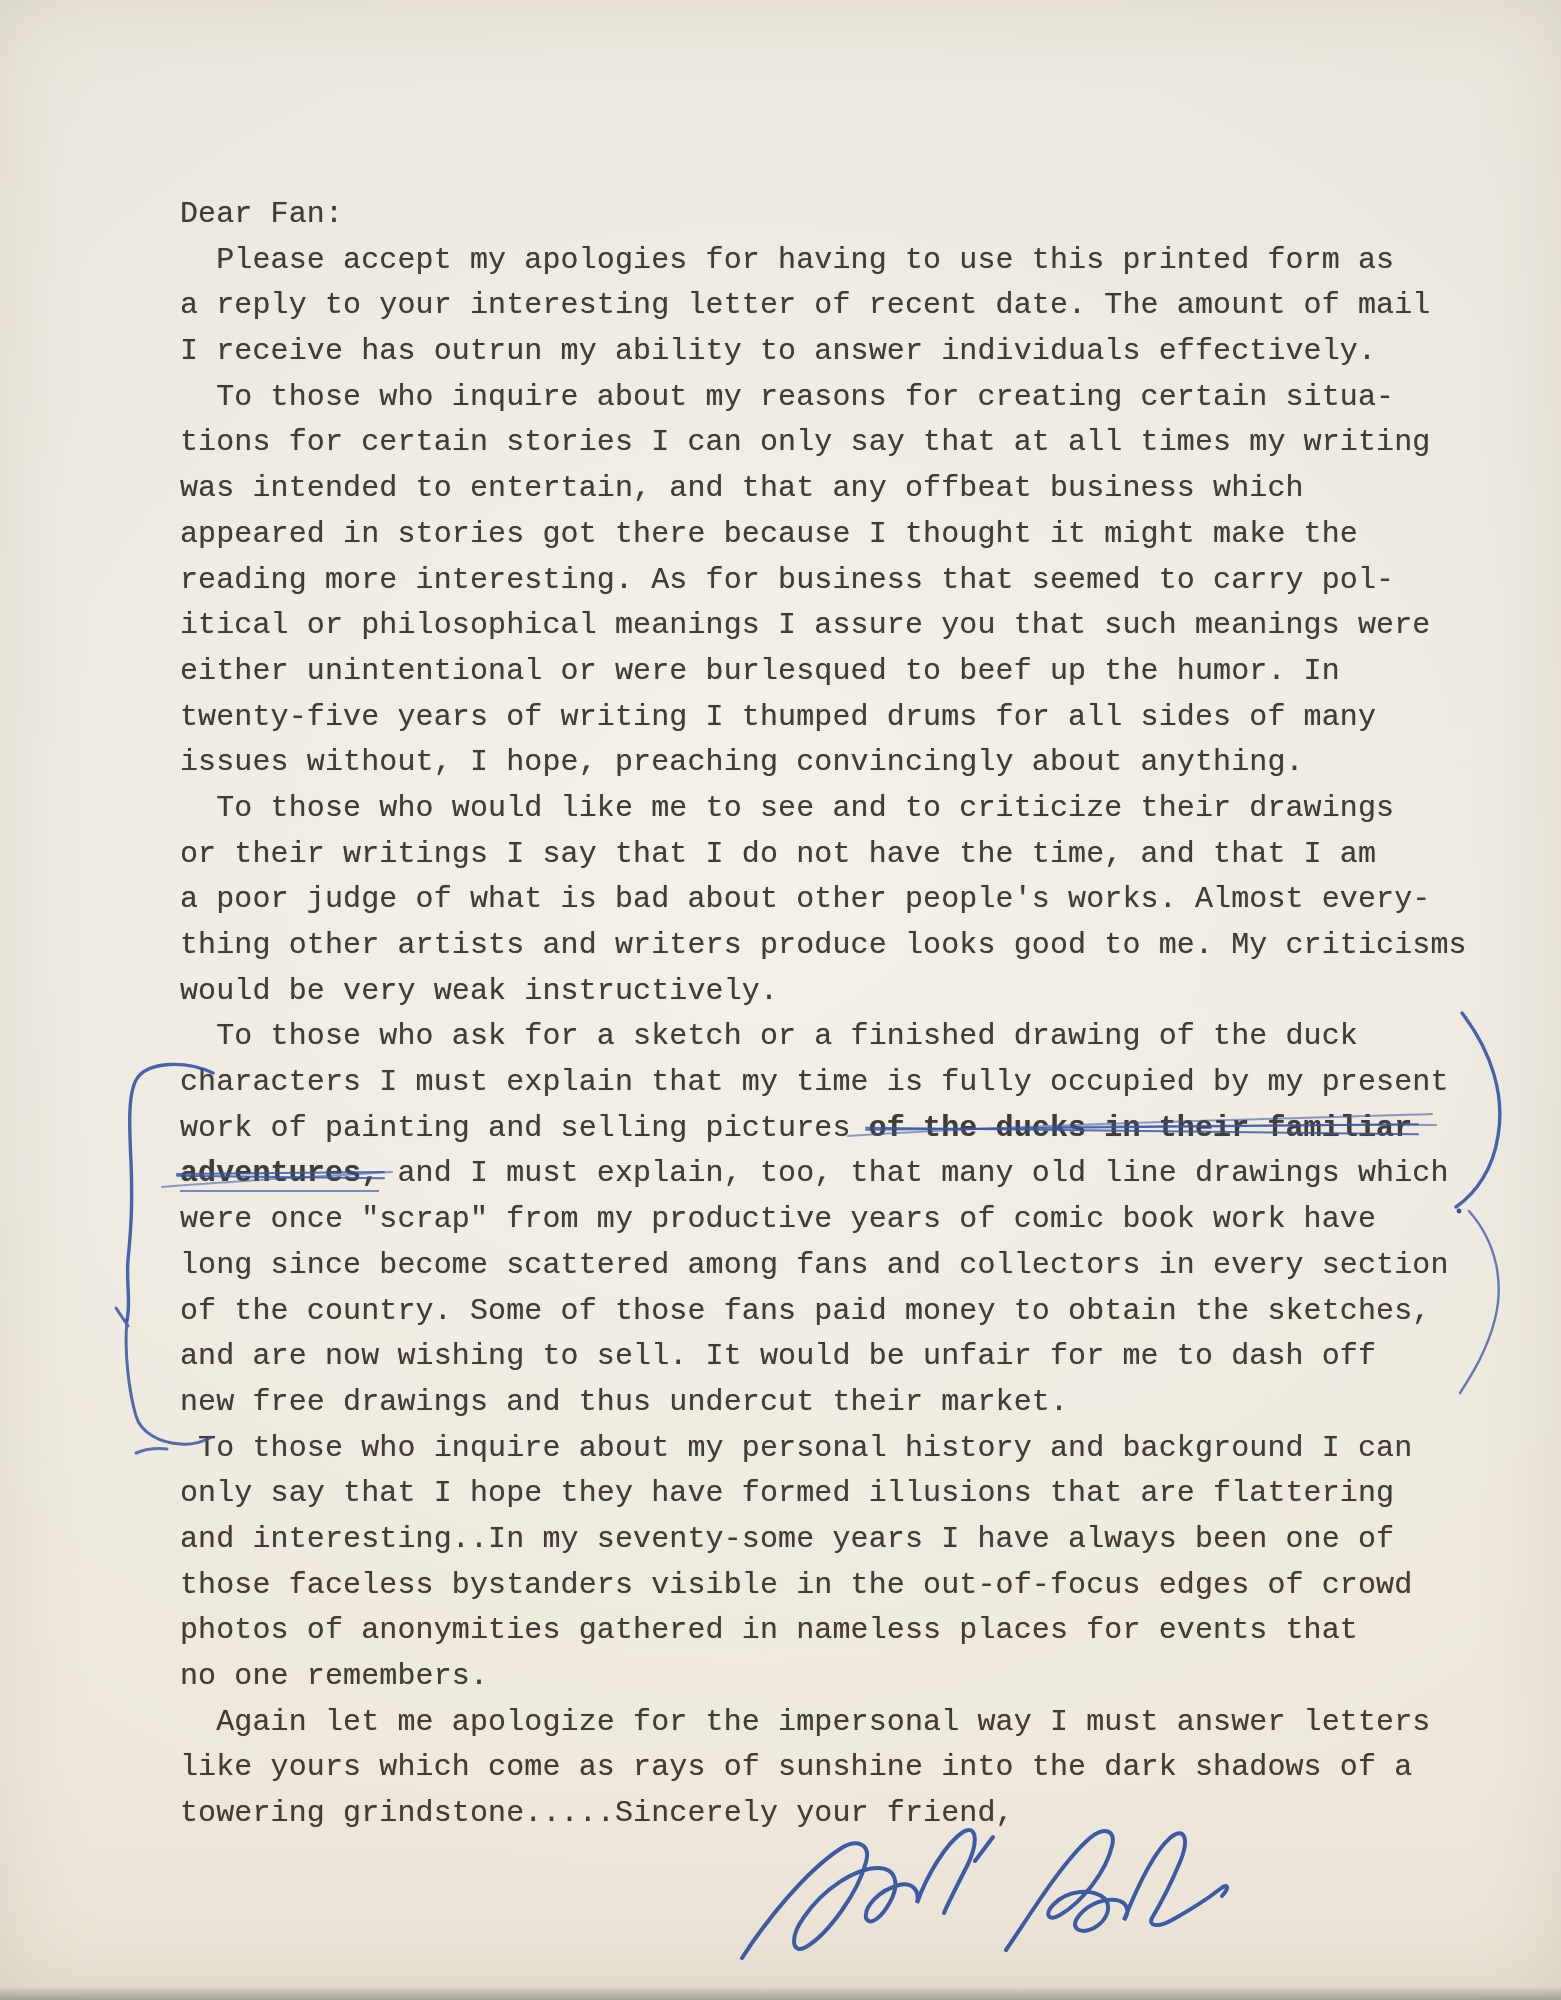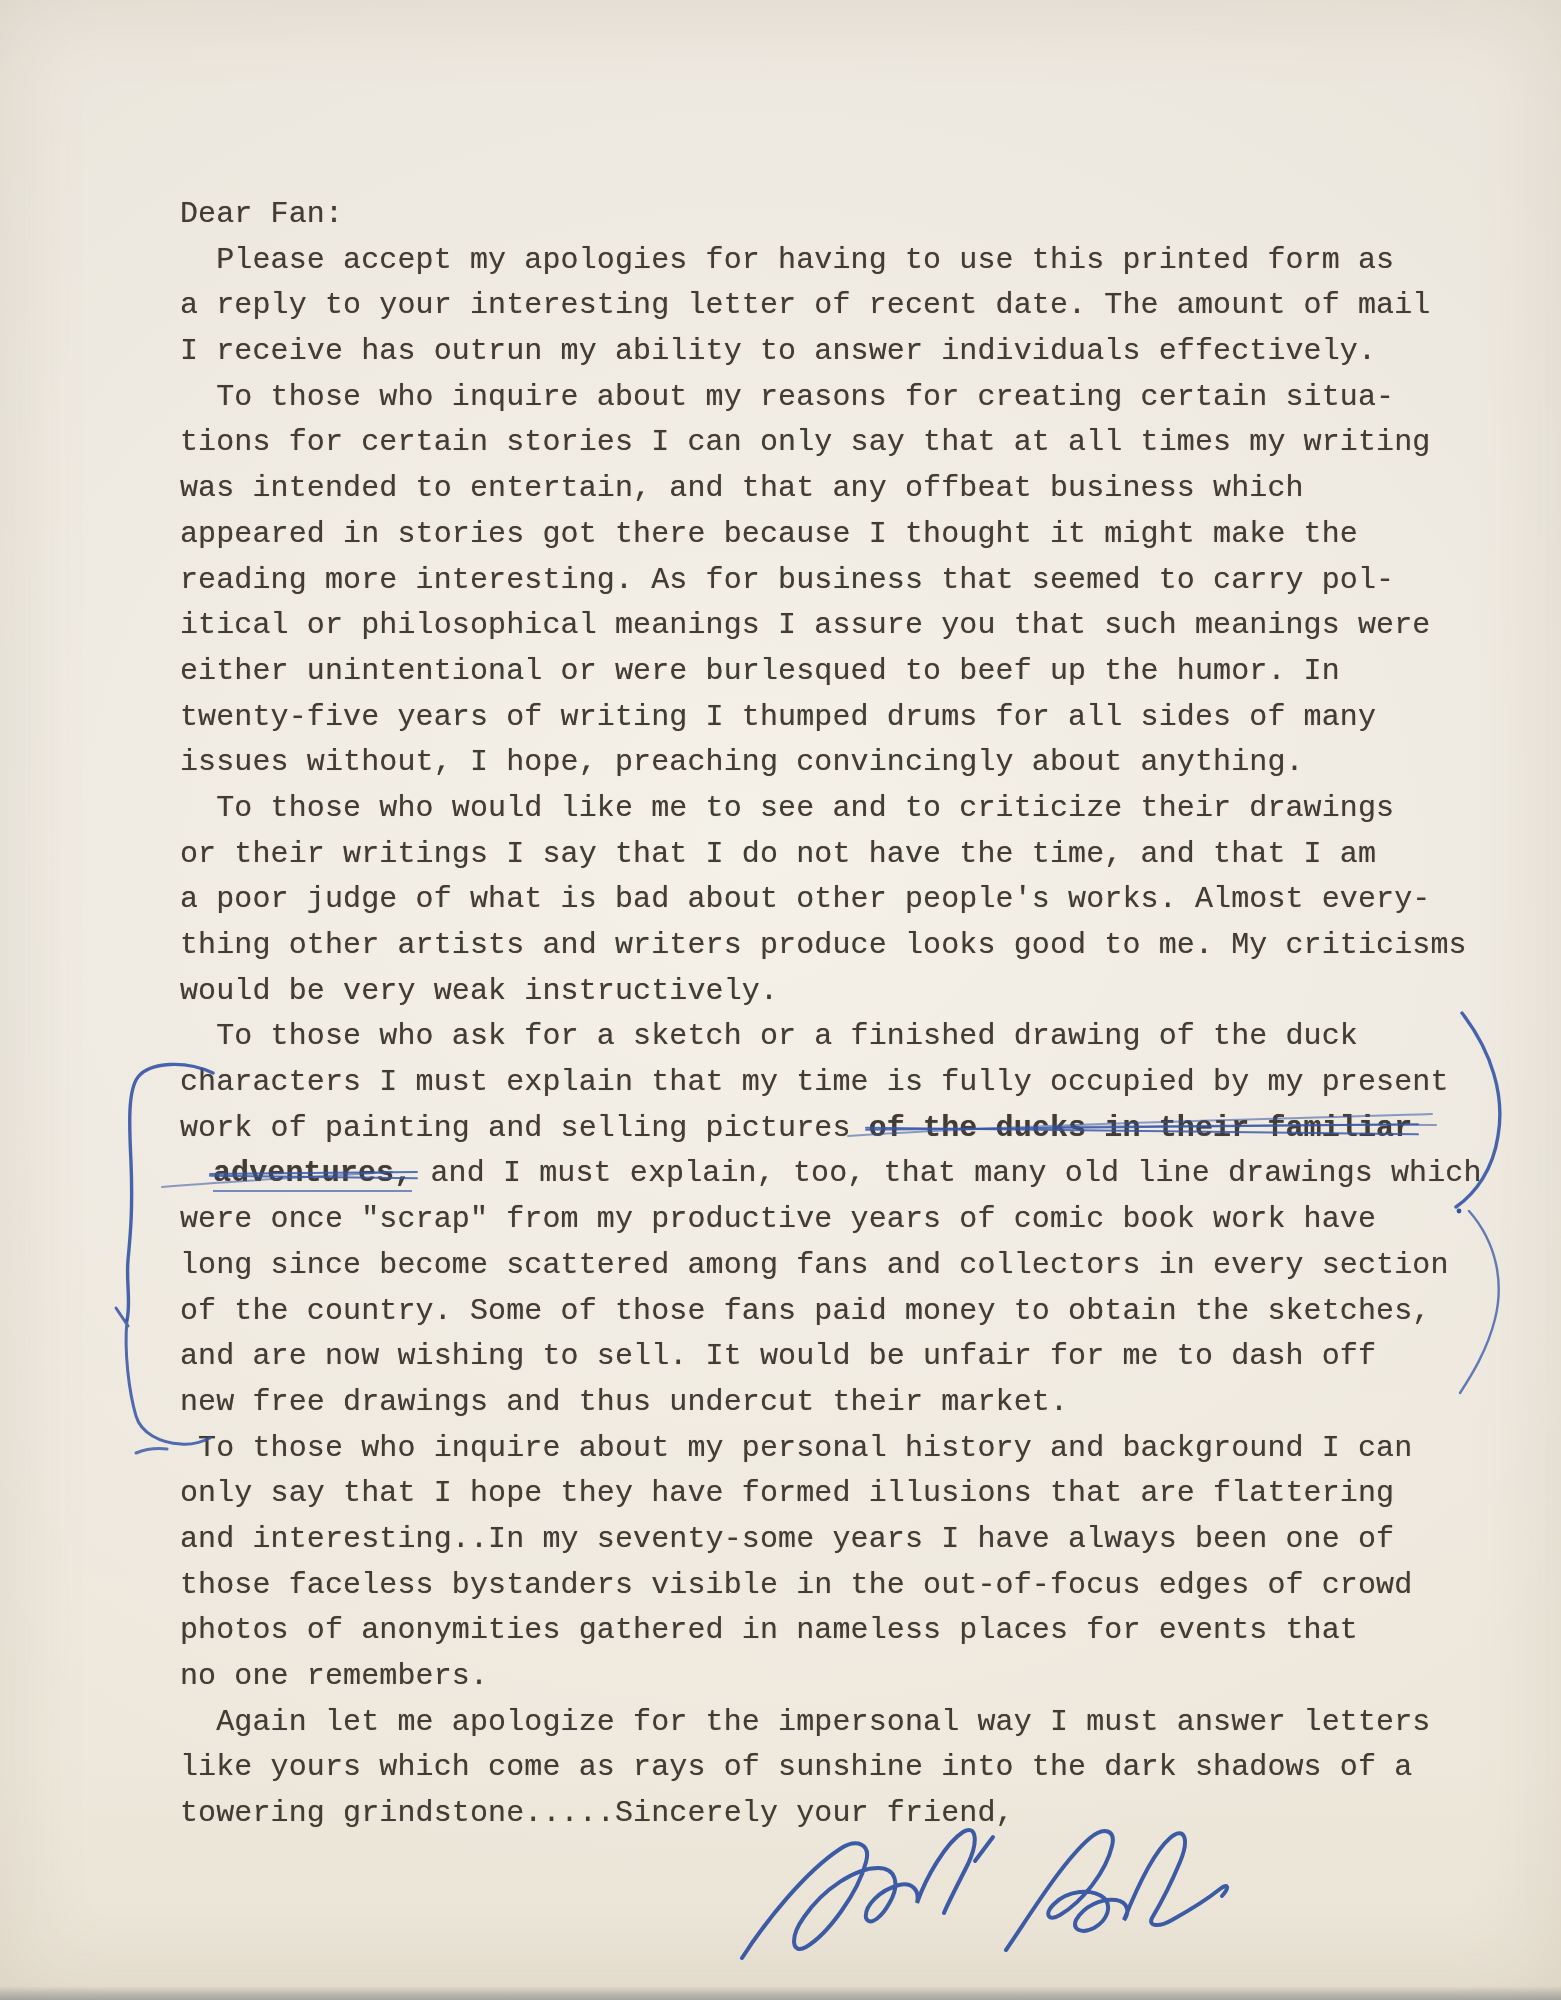--- a/index.html
+++ b/index.html
@@ -27,21 +27,21 @@
     text-shadow:0 0 .7px rgba(66,58,46,.55);
   }
   .line{height:45.7px;}
   .struck{position:relative;font-weight:bold;}
   .struck::before,.struck::after{
     content:"";position:absolute;left:-4px;right:-6px;height:2.4px;
     background:rgba(52,84,166,.82);border-radius:2px;pointer-events:none;
   }
   .struck::before{top:46%;transform:rotate(-.55deg);}
   .struck::after{top:57%;transform:rotate(.7deg);}
-  .struck.u{border-bottom:2px solid rgba(52,84,166,.65);margin-left:33px;}
+  .struck.u{border-bottom:2px solid rgba(52,84,166,.65);}
   .pen{position:absolute;inset:0;pointer-events:none;}
 </style>
 </head>
 <body>
 
 <div class="paper"></div>
 
 <div class="letter"><div class="line"><span>Dear Fan:</span></div><div class="line"><span>  Please accept my apologies for having to use this printed form as</span></div><div class="line"><span>a reply to your interesting letter of recent date. The amount of mail</span></div><div class="line"><span>I receive has outrun my ability to answer individuals effectively.</span></div><div class="line"><span>  To those who inquire about my reasons for creating certain situa-</span></div><div class="line"><span>tions for certain stories I can only say that at all times my writing</span></div><div class="line"><span>was intended to entertain, and that any offbeat business which</span></div><div class="line"><span>appeared in stories got there because I thought it might make the</span></div><div class="line"><span>reading more interesting. As for business that seemed to carry pol-</span></div><div class="line"><span>itical or philosophical meanings I assure you that such meanings were</span></div><div class="line"><span>either unintentional or were burlesqued to beef up the humor. In</span></div><div class="line"><span>twenty-five years of writing I thumped drums for all sides of many</span></div><div class="line"><span>issues without, I hope, preaching convincingly about anything.</span></div><div class="line"><span>  To those who would like me to see and to criticize their drawings</span></div><div class="line"><span>or their writings I say that I do not have the time, and that I am</span></div><div class="line"><span>a poor judge of what is bad about other people's works. Almost every-</span></div><div class="line"><span>thing other artists and writers produce looks good to me. My criticisms</span></div><div class="line"><span>would be very weak instructively.</span></div><div class="line"><span>  To those who ask for a sketch or a finished drawing of the duck</span></div><div class="line"><span>characters I must explain that my time is fully occupied by my present</span></div><div class="line"><span>work of painting and selling pictures </span><span class="struck">of the ducks in their familiar</span></div><div class="line"><span class="struck u">adventures,</span><span> and I must explain, too, that many old line drawings which</span></div><div class="line"><span>were once "scrap" from my productive years of comic book work have</span></div><div class="line"><span>long since become scattered among fans and collectors in every section</span></div><div class="line"><span>of the country. Some of those fans paid money to obtain the sketches,</span></div><div class="line"><span>and are now wishing to sell. It would be unfair for me to dash off</span></div><div class="line"><span>new free drawings and thus undercut their market.</span></div><div class="line"><span> To those who inquire about my personal history and background I can</span></div><div class="line"><span>only say that I hope they have formed illusions that are flattering</span></div><div class="line"><span>and interesting..In my seventy-some years I have always been one of</span></div><div class="line"><span>those faceless bystanders visible in the out-of-focus edges of crowd</span></div><div class="line"><span>photos of anonymities gathered in nameless places for events that</span></div><div class="line"><span>no one remembers.</span></div><div class="line"><span>  Again let me apologize for the impersonal way I must answer letters</span></div><div class="line"><span>like yours which come as rays of sunshine into the dark shadows of a</span></div><div class="line"><span>towering grindstone.....Sincerely your friend,</span></div></div>
 
 <svg class="pen" width="1561" height="2000" viewBox="0 0 1561 2000">

